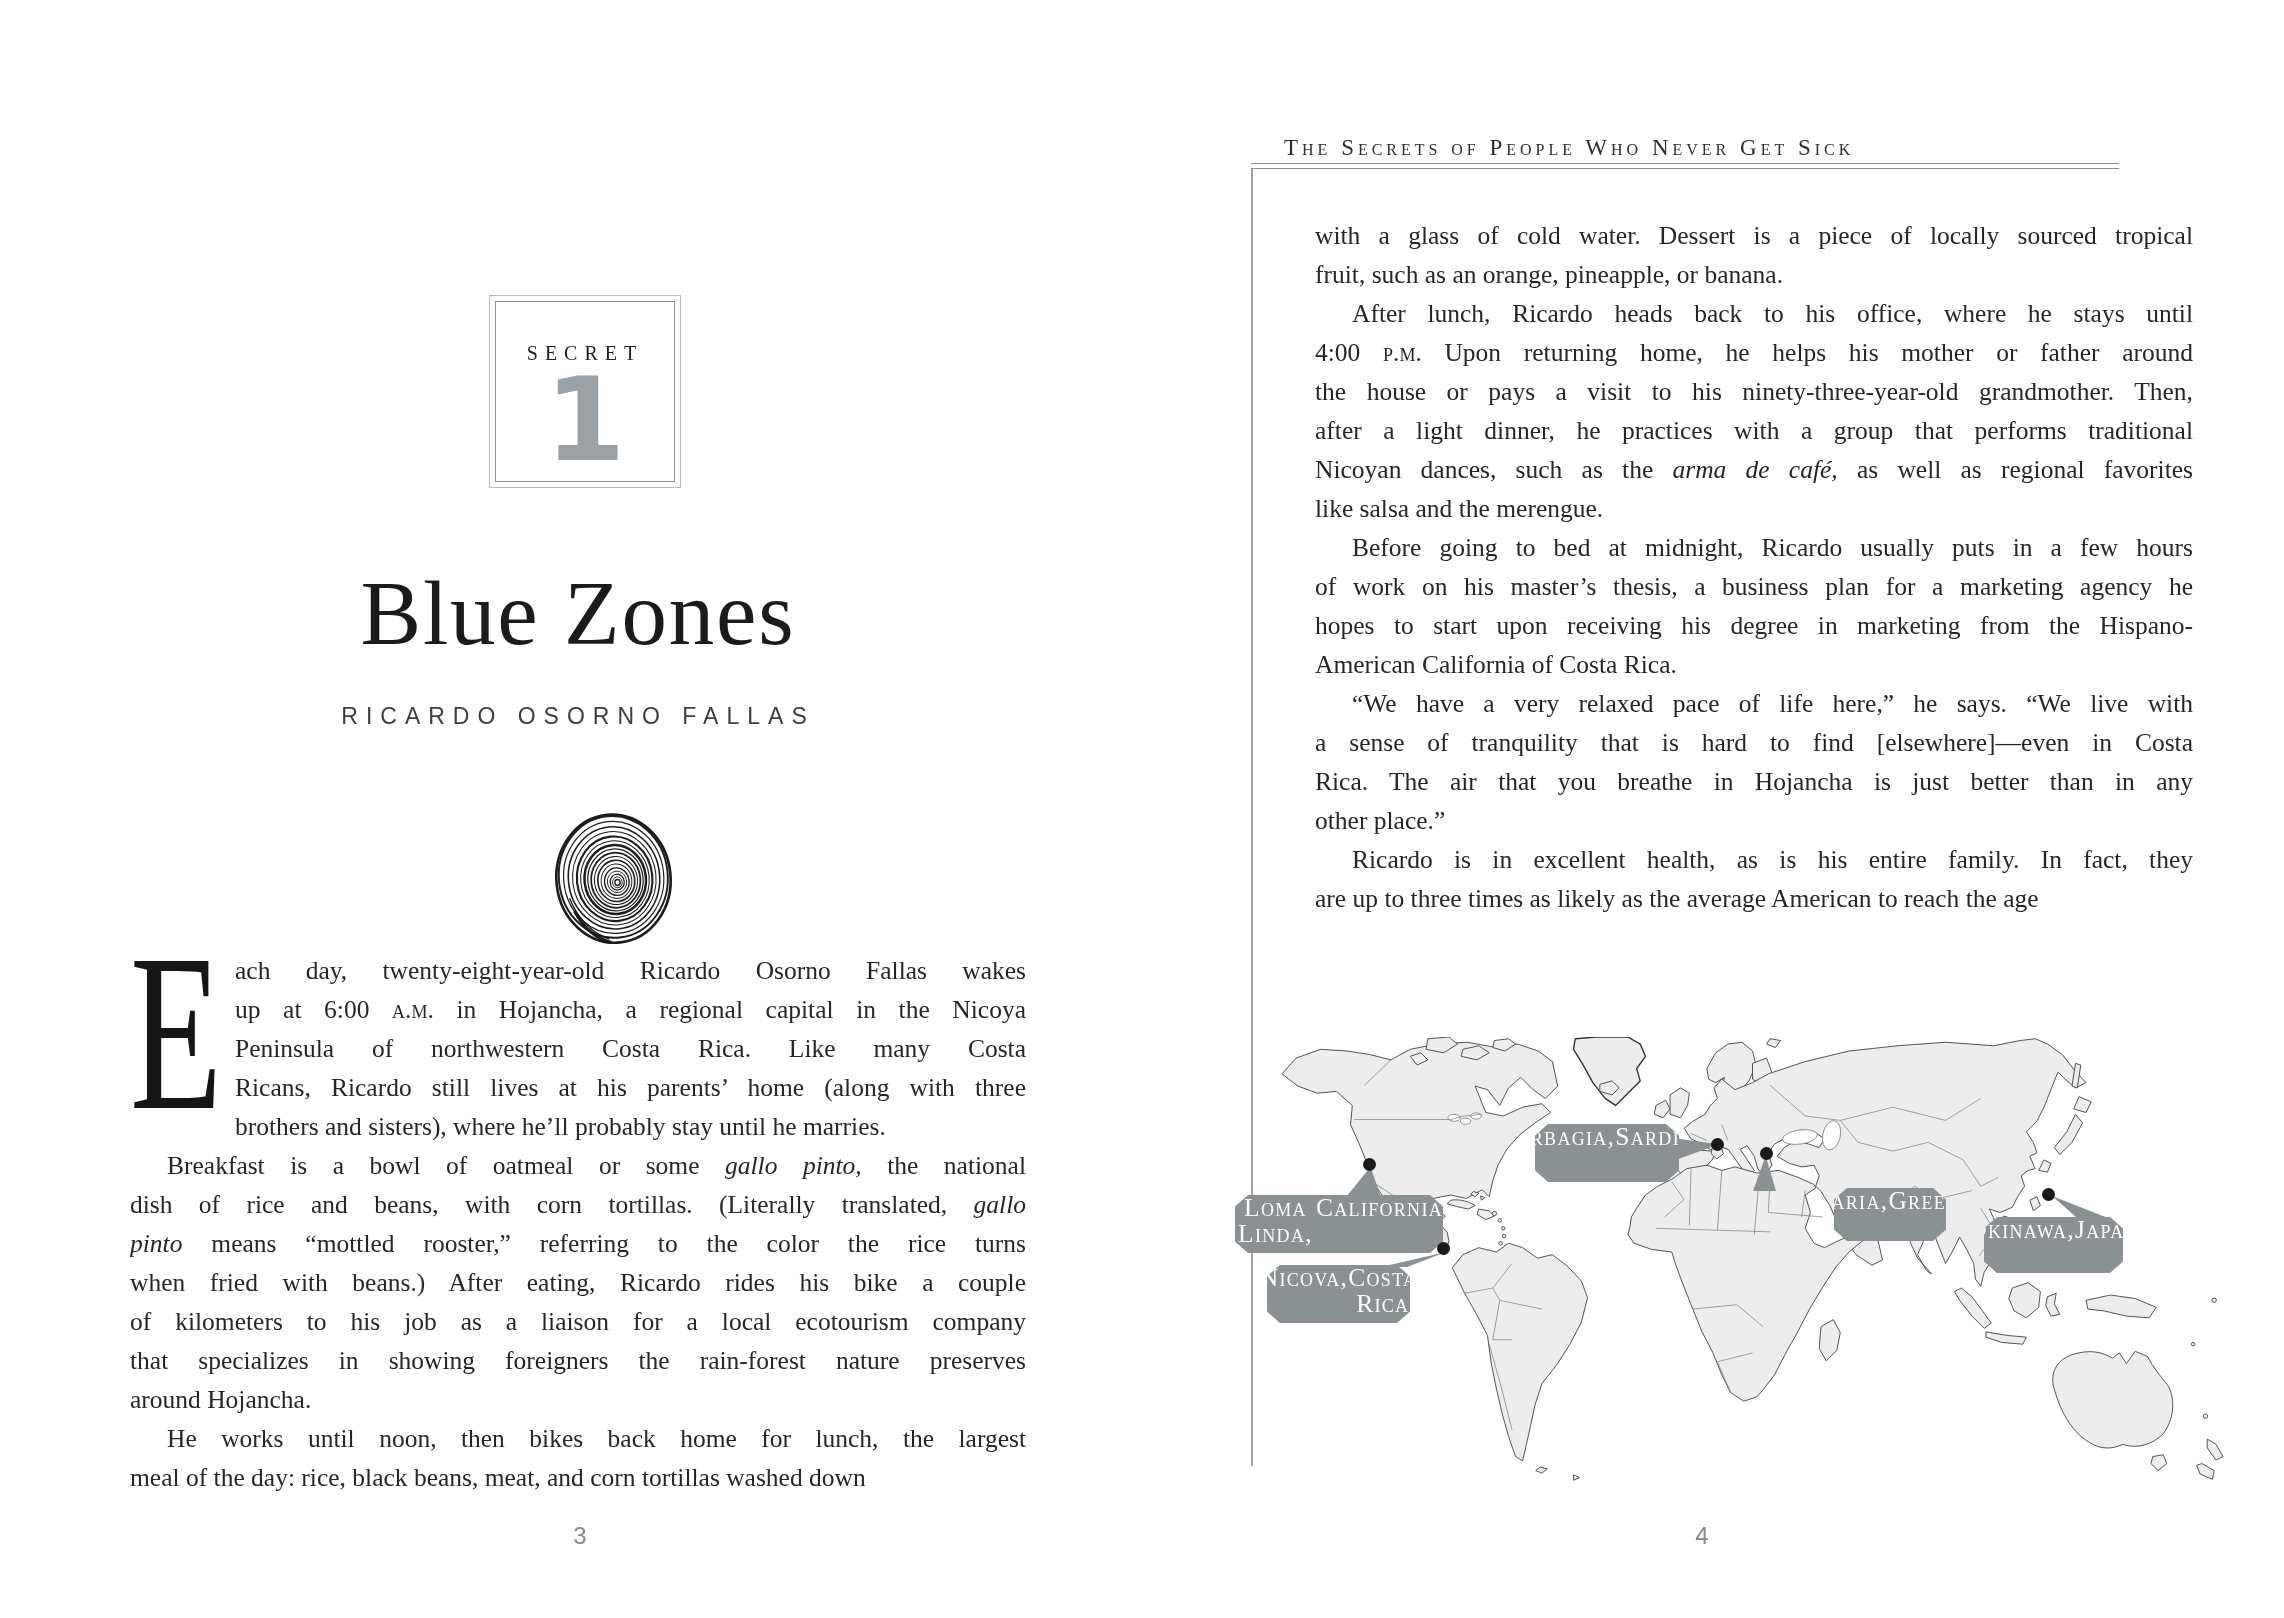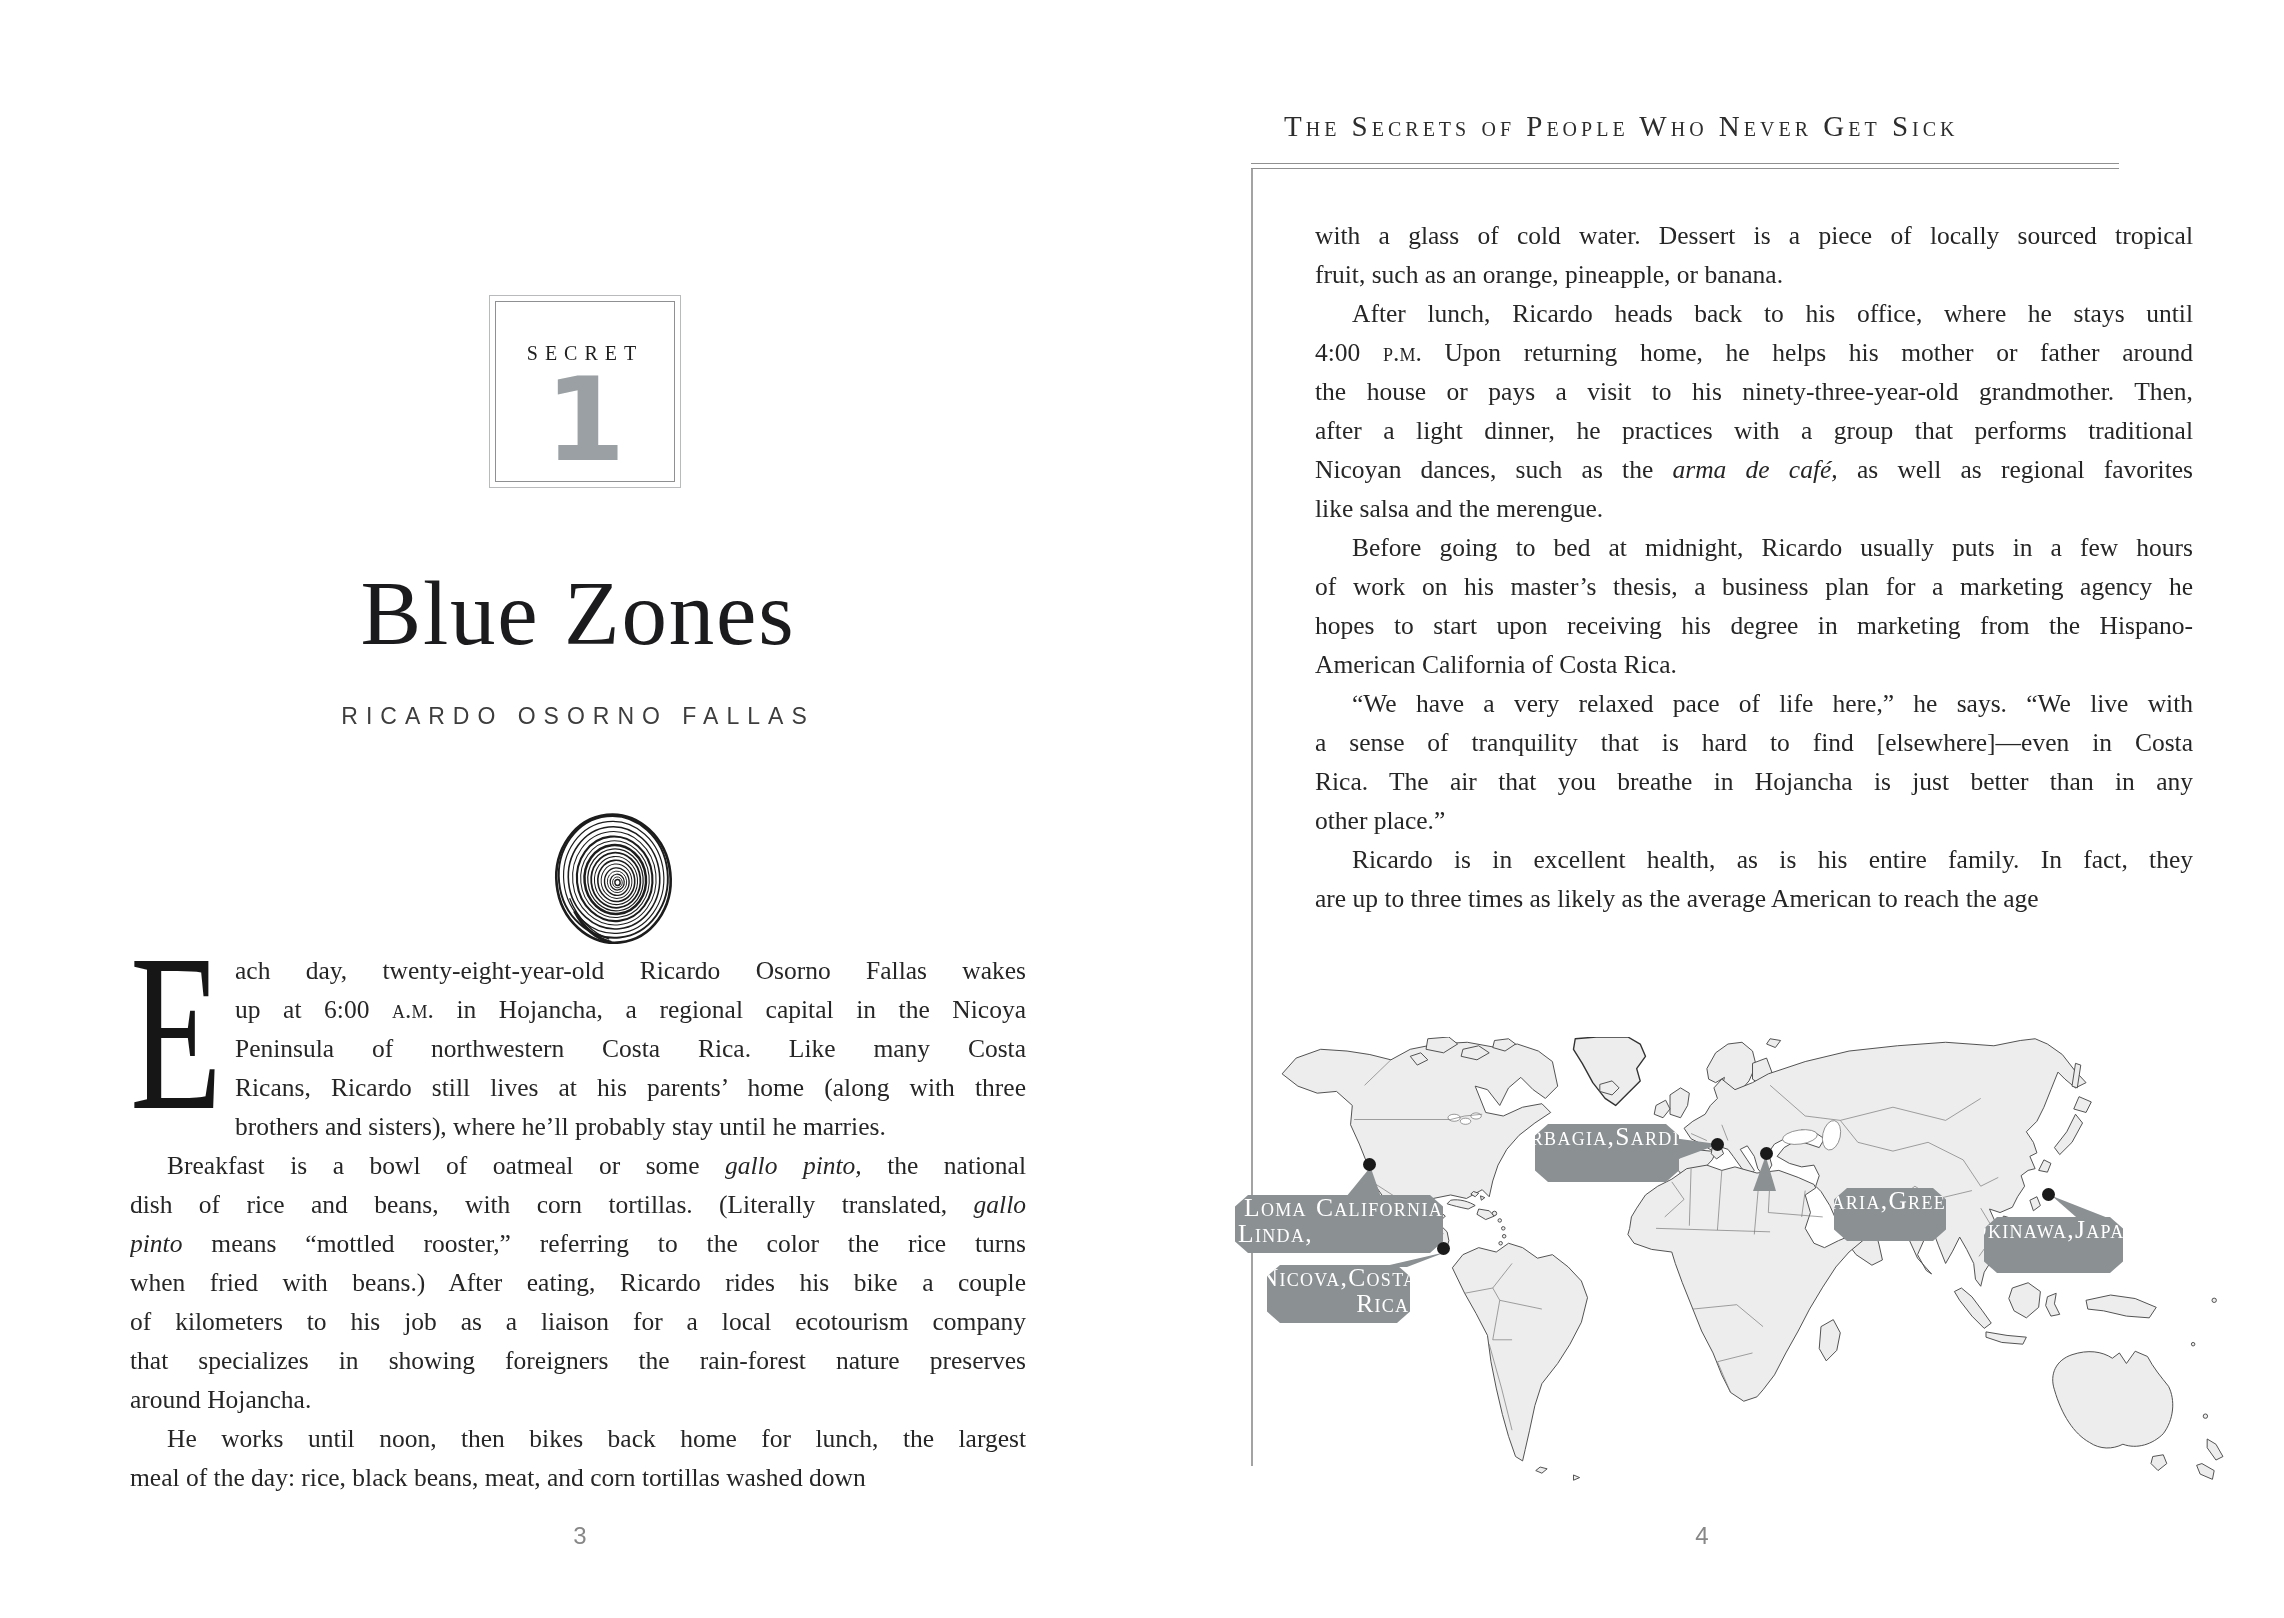--- a/index.html
+++ b/index.html
@@ -29,21 +29,21 @@
   .tline.ind{text-indent:37px;}
   .sc{font-variant:small-caps;}
   .dropcap{float:left;width:91px;height:155px;margin:3.5px 14px 0 0;
            font-family:"Liberation Serif",serif;font-size:225px;line-height:155px;
            color:#161616;transform:scaleX(0.67);transform-origin:0 50%;}
   .pagenum{position:absolute;font-family:"Liberation Sans",sans-serif;font-size:24px;
            color:#878787;text-align:center;width:176px;}
   #pagenum-left{left:492px;top:1522px;}
   #pagenum-right{left:1614px;top:1522px;}
   
-  .rhead{position:absolute;left:1284px;top:112px;font-size:29px;line-height:28px;
+  .rhead{position:absolute;left:1284px;top:134px;font-size:23px;line-height:28px;
          font-variant:small-caps;letter-spacing:4px;color:#2d2d2d;}
   .drule{position:absolute;left:1251px;top:163px;width:868px;height:3.5px;
          border-top:1.8px solid #909090;border-bottom:0.9px solid #909090;}
   .vrule{position:absolute;left:1251px;top:169px;width:1.8px;height:1297px;background:#a3a3a3;}
   .mtitle{position:absolute;left:1276px;top:965px;width:887px;text-align:center;
           font-weight:bold;font-size:35px;line-height:42px;font-variant:small-caps;
           letter-spacing:2.6px;color:#1c1c1c;}
   #worldmap{position:absolute;left:1278px;top:1037px;width:971px;height:452px;}
   
   .tag{position:absolute;background:#8b9093;color:#ffffff;text-align:center;

